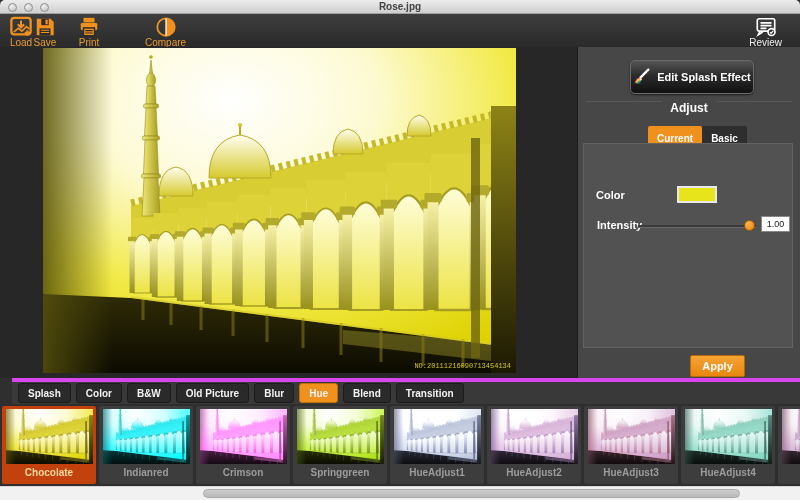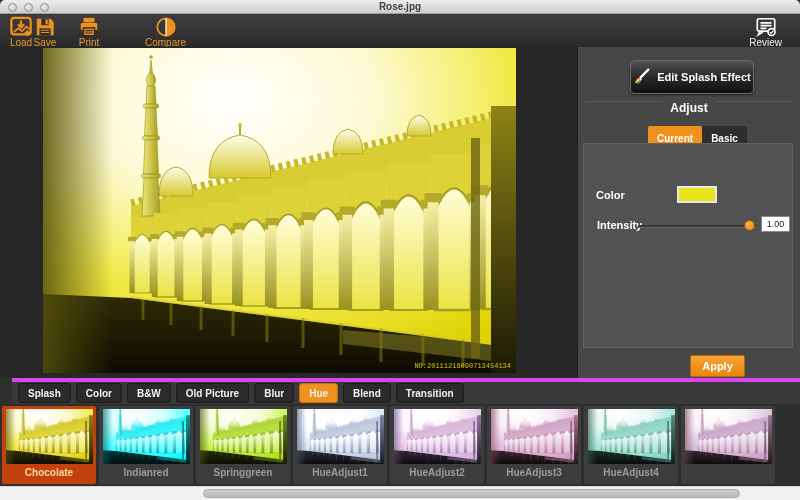--- a/index.html
+++ b/index.html
@@ -339,20 +339,28 @@
       <div class="tname">Chocolate</div>
     </div>
     <div class="thumb t2">
       <div class="timg">
           <svg viewBox="20 25 448 295" preserveAspectRatio="none">
             <use href="#mosque-scene"></use>
           </svg>
         </div>
       <div class="tname">Indianred</div>
     </div>
+    <div class="thumb t3">
+      <div class="timg">
+          <svg viewBox="20 25 448 295" preserveAspectRatio="none">
+            <use href="#mosque-scene"></use>
+          </svg>
+        </div>
+      <div class="tname">Crimson</div>
+    </div>
     <div class="thumb t4">
       <div class="timg">
           <svg viewBox="20 25 448 295" preserveAspectRatio="none">
             <use href="#mosque-scene"></use>
           </svg>
         </div>
       <div class="tname">Springgreen</div>
     </div>
     <div class="thumb t5">
       <div class="timg">

